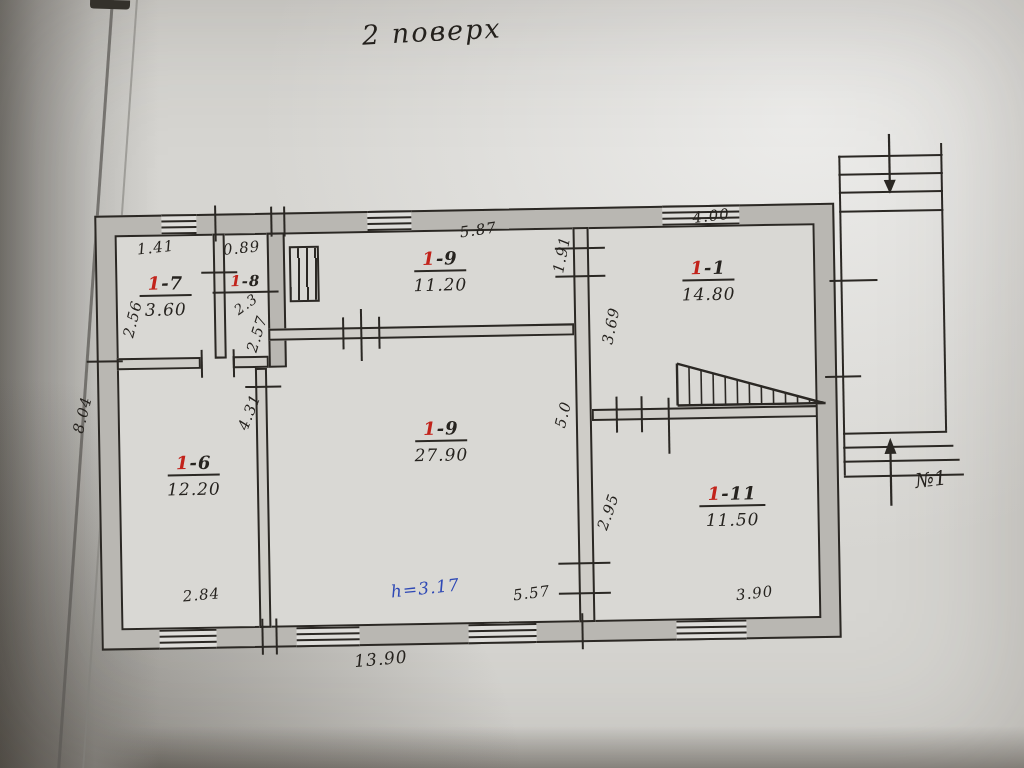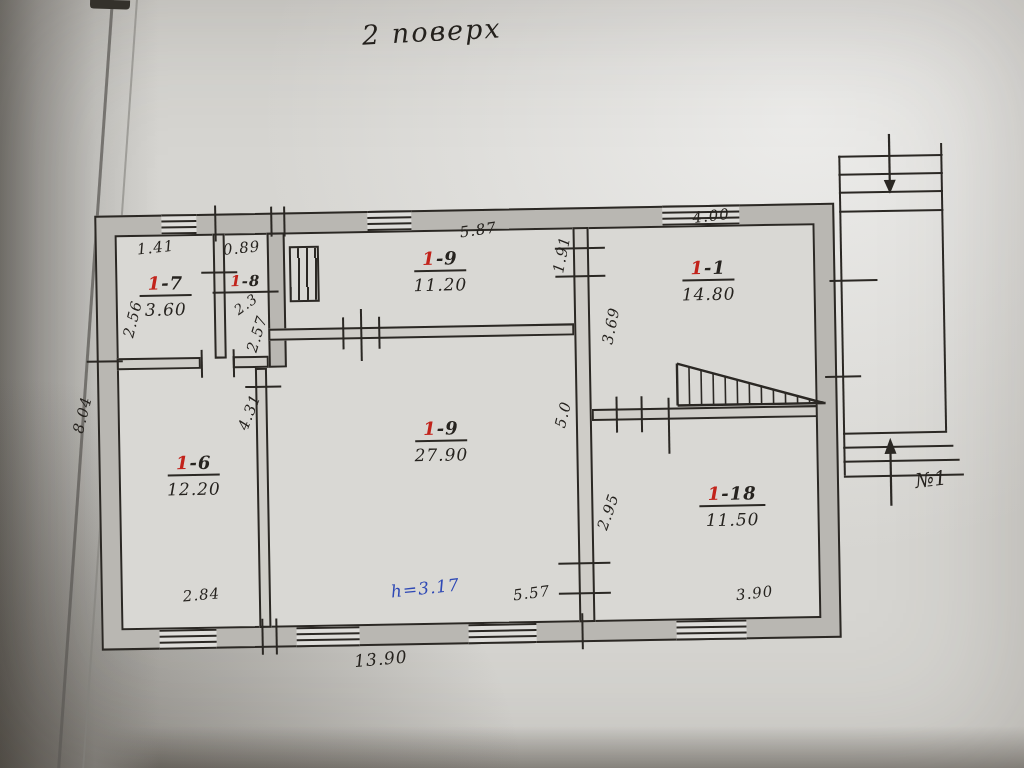--- a/index.html
+++ b/index.html
@@ -158,21 +158,21 @@
     </div>
     <div class="room-label" style="left:310px;top:98px;">
       <span class="num"><span class="red">1</span><span class="suffix">-9</span></span>
       <span class="area">11.20</span>
     </div>
     <div class="room-label" style="left:578px;top:112px;">
       <span class="num"><span class="red">1</span><span class="suffix">-1</span></span>
       <span class="area">14.80</span>
     </div>
     <div class="room-label" style="left:598px;top:338px;">
-      <span class="num"><span class="red">1</span><span class="suffix">-18</span></span>
+      <span class="num"><span class="red">1</span><span class="suffix">-11</span></span>
       <span class="area">11.50</span>
     </div>
     <div class="room-label" style="left:308px;top:268px;">
       <span class="num"><span class="red">1</span><span class="suffix">-9</span></span>
       <span class="area">27.90</span>
     </div>
     <div class="room-label" style="left:60px;top:298px;">
       <span class="num"><span class="red">1</span><span class="suffix">-6</span></span>
       <span class="area">12.20</span>
     </div>

